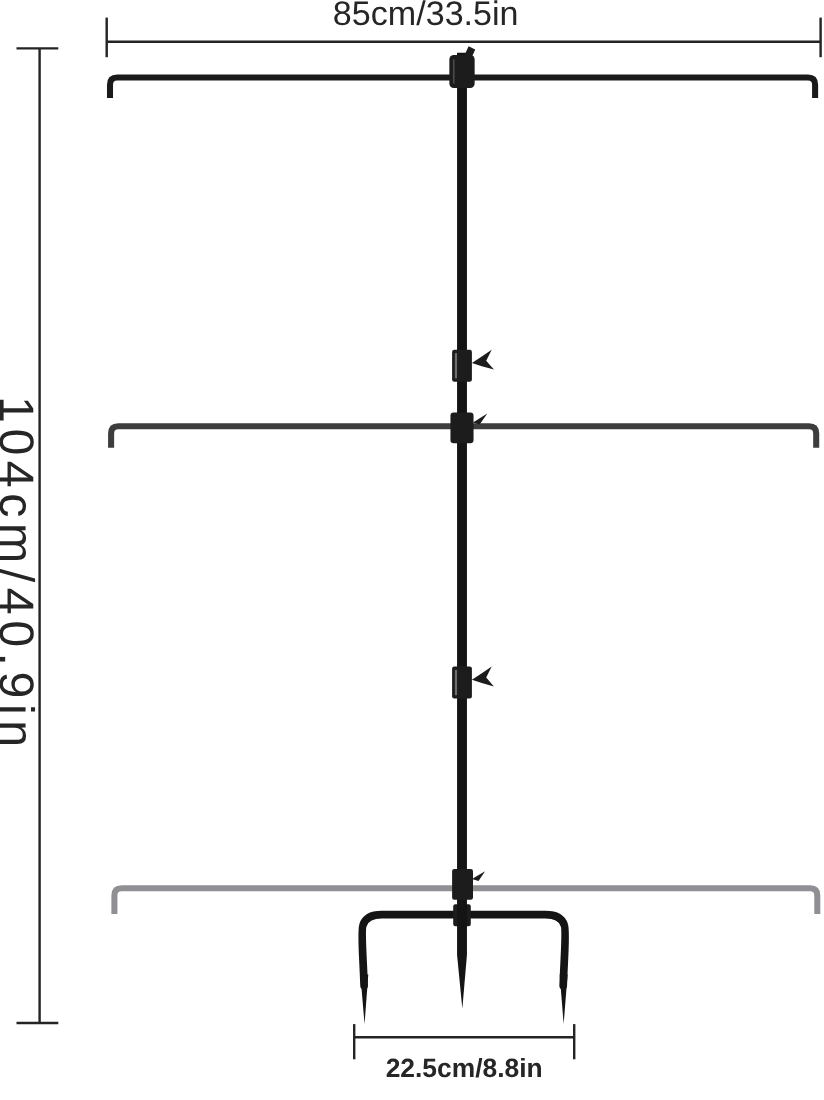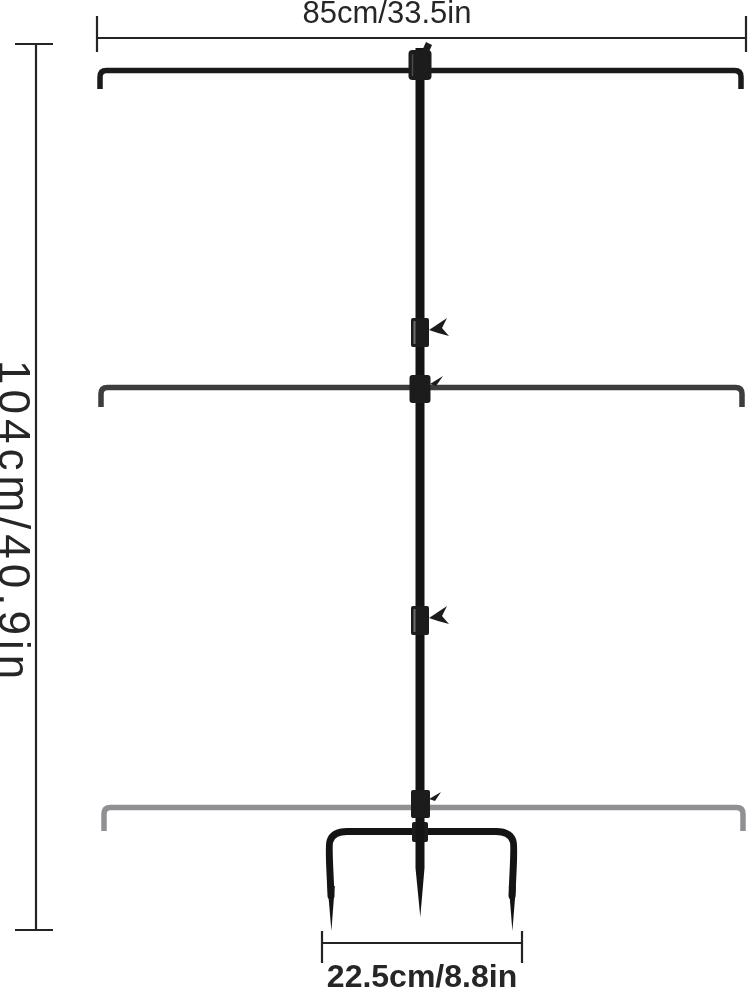--- a/index.html
+++ b/index.html
@@ -44,21 +44,21 @@
     text-orientation: mixed;
     font-size: 44px;
     font-weight: 400;
     letter-spacing: 5px;
   }
   .dim-label.bottom {
     left: 262px;
     top: 960px;
     width: 320px;
     text-align: center;
-    font-size: 32px;
+    font-size: 24px;
     font-weight: 700;
   }
 </style>
 </head>
 <body>
 
 <div class="diagram">
 
   <svg class="illustration" viewBox="0 0 749 1000">
 

